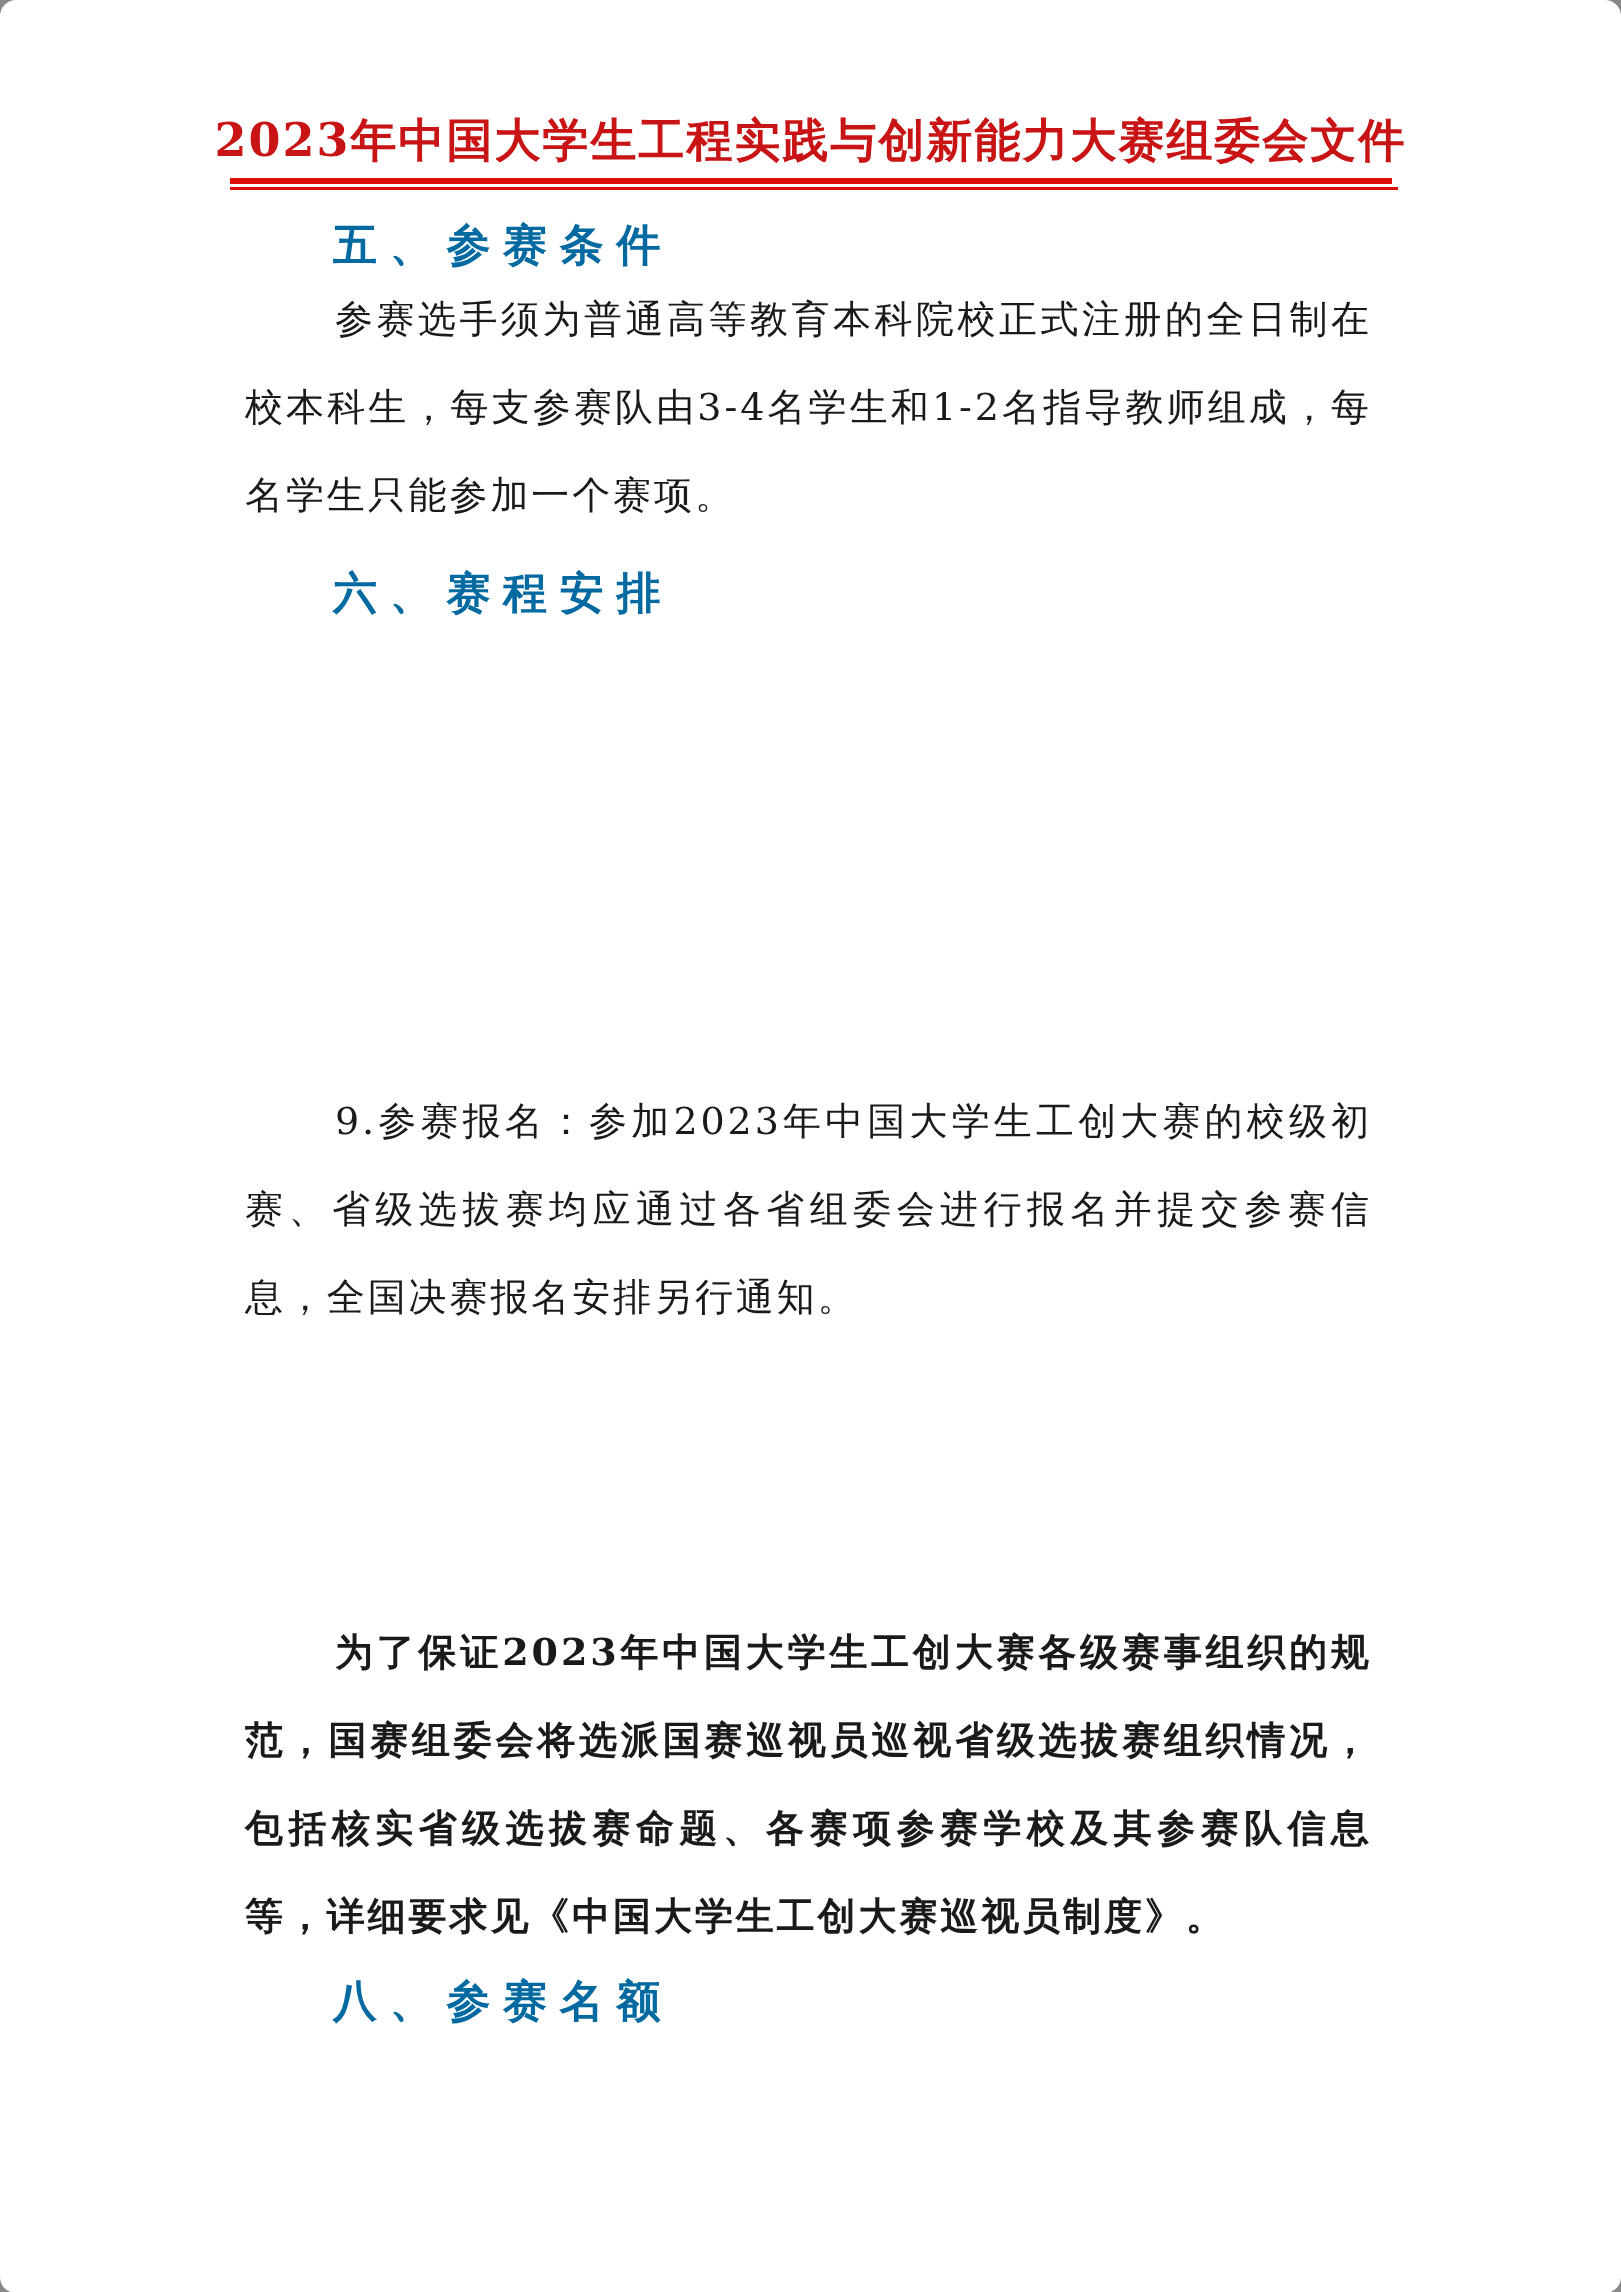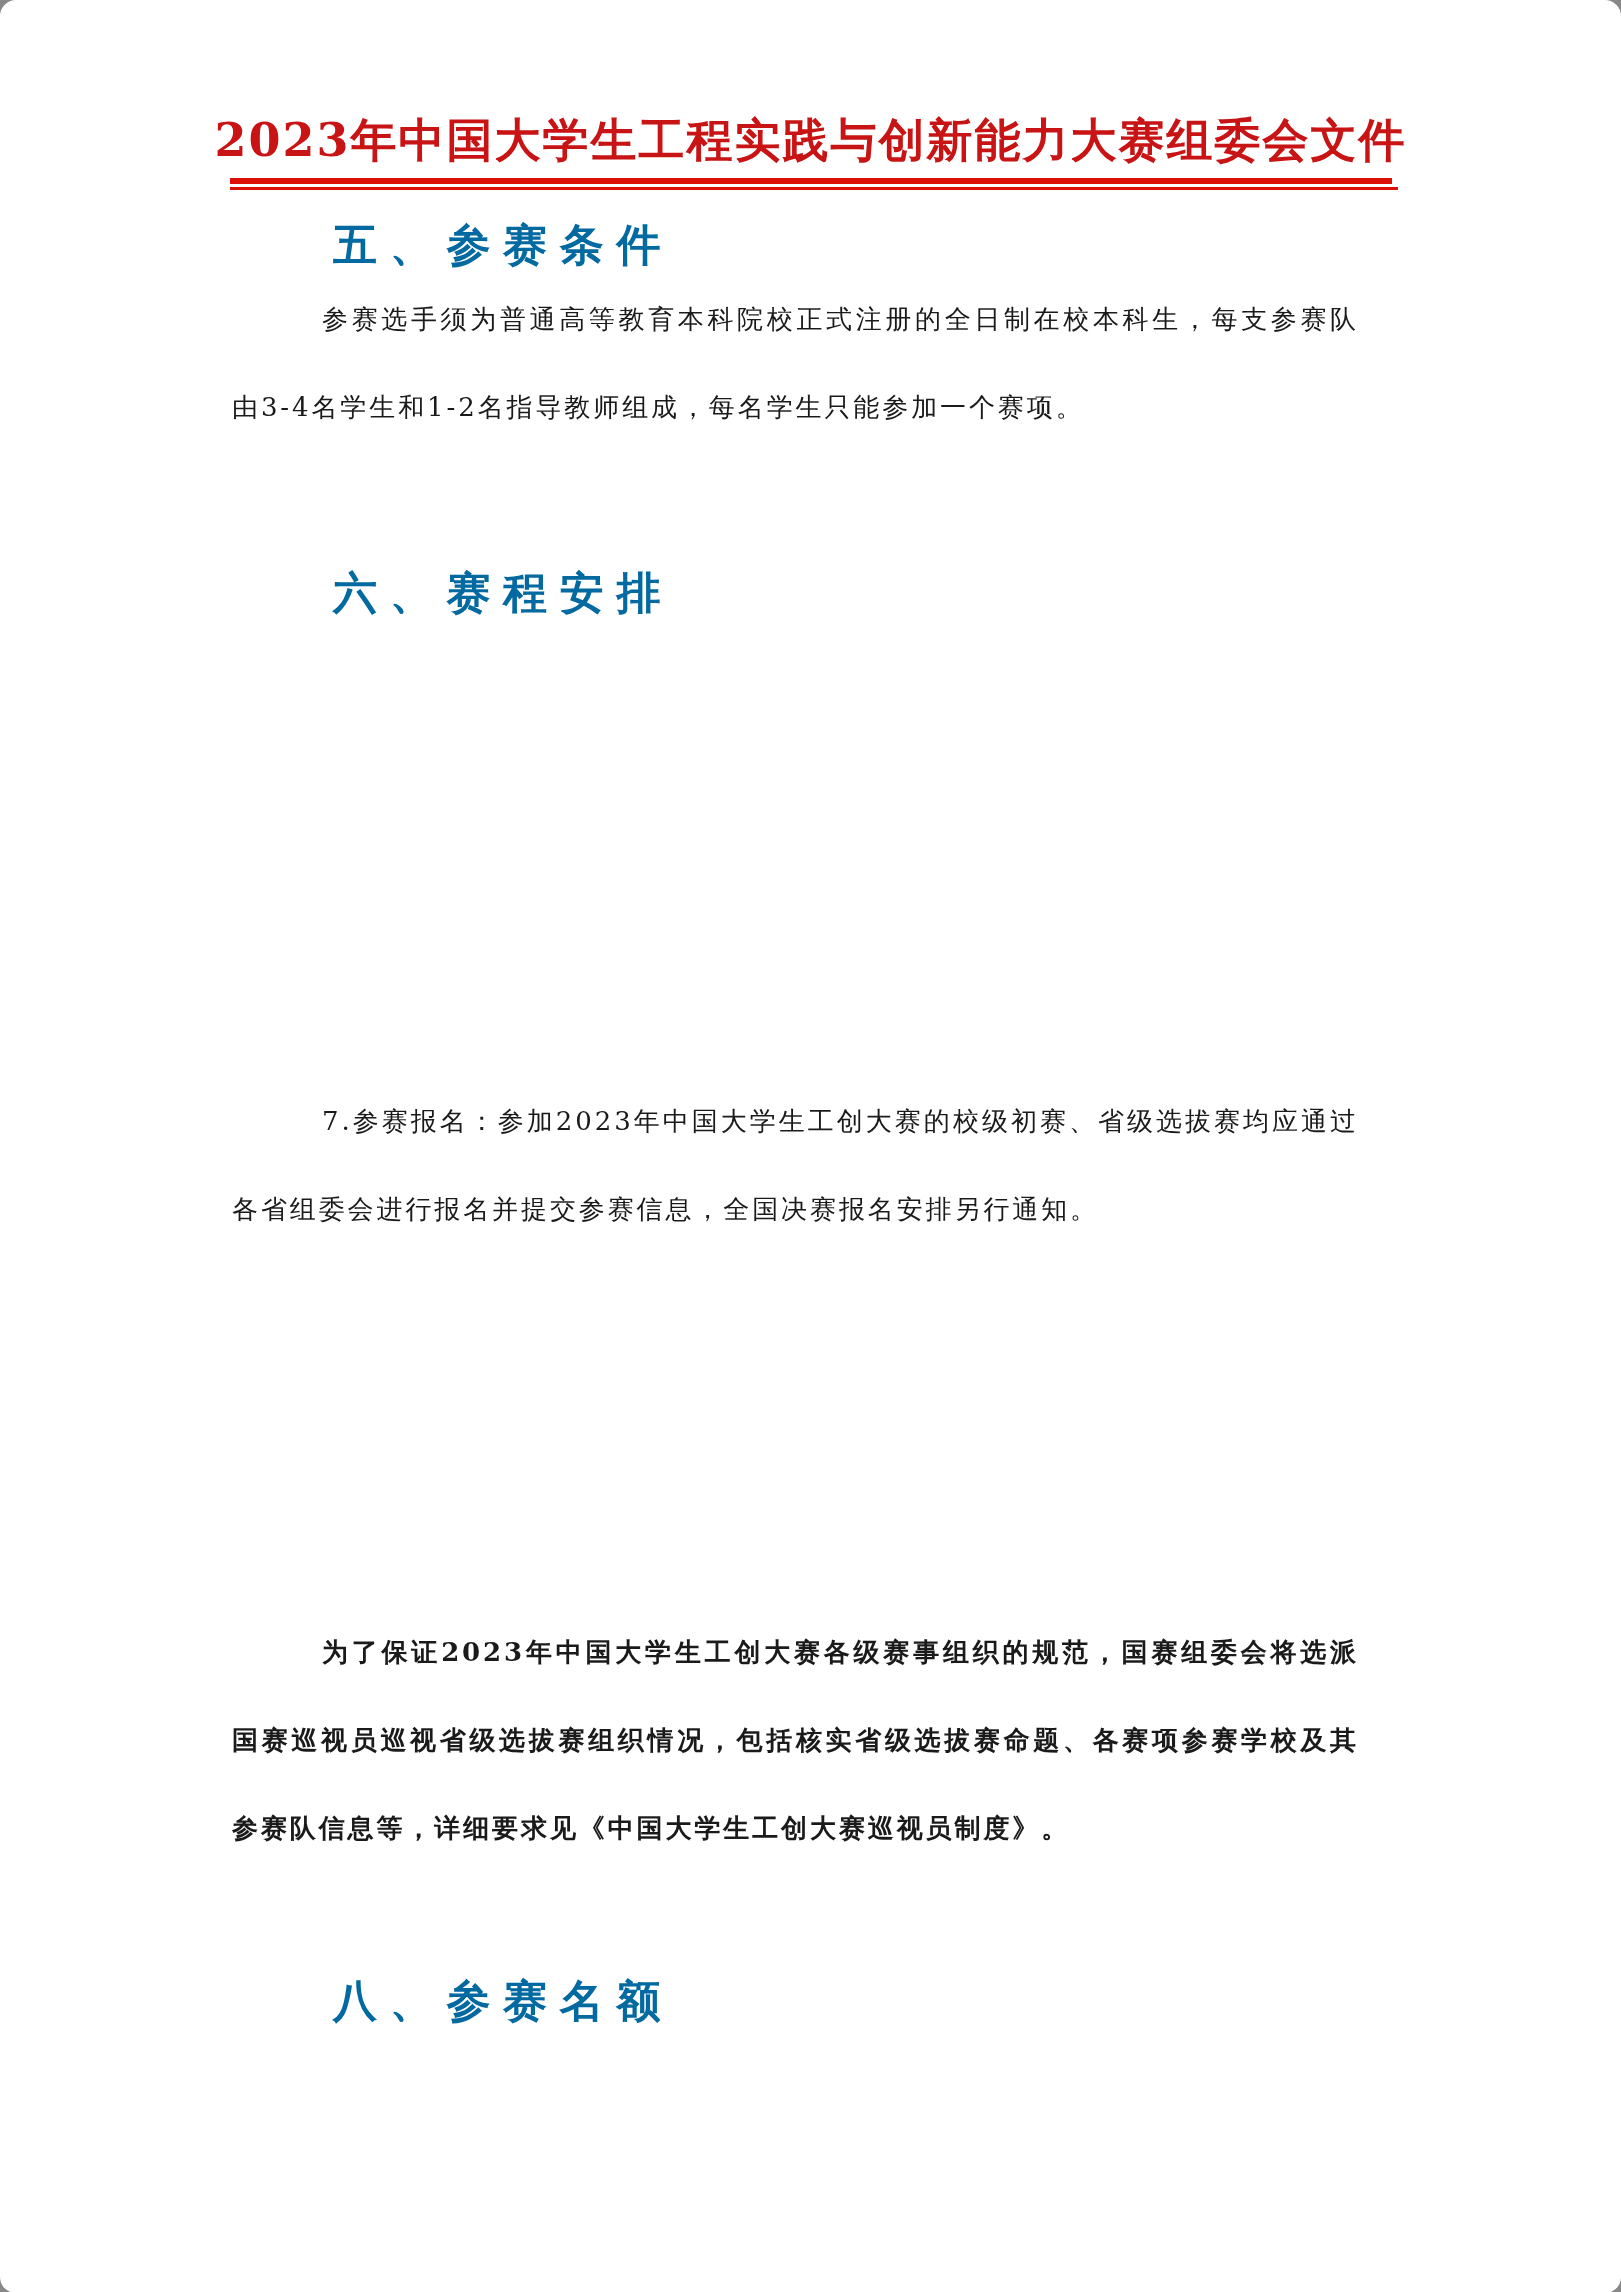--- a/index.html
+++ b/index.html
@@ -42,25 +42,25 @@
     color: #0369a1;
     white-space: nowrap;
   }
   .sec-5 { top: 223px; }
   .sec-6 { top: 571px; text-align: right; }
   .sec-7 { top: 1549px; }
   .sec-8 { top: 1979px; }
   
   .para {
     position: absolute;
-    left: 232px;
+    left: 245px;
     width: 1127px;
     margin: 0;
     font-family: "DejaVu Serif", serif;
-    font-size: 26px;
+    font-size: 38px;
     line-height: 88px;
     letter-spacing: 2.9px;
     color: #1a1a1a;
     text-align: justify;
     text-justify: inter-character;
     text-indent: 90px;
   }
   .p-5-1 { top: 275px; }
   .p-6-1 { top: 628px; }
   .p-6-2 { top: 1077px; }
@@ -74,20 +74,20 @@
 
   <h1 class="doc-title">2023年中国大学生工程实践与创新能力大赛组委会文件</h1>
 
   <div class="rule rule-thick"></div>
   <div class="rule rule-thin"></div>
 
   <h2 class="sec sec-5">五、参赛条件</h2>
   <p class="para p-5-1">参赛选手须为普通高等教育本科院校正式注册的全日制在校本科生，每支参赛队由3-4名学生和1-2名指导教师组成，每名学生只能参加一个赛项。</p>
 
   <h2 class="sec sec-6">六、赛程安排</h2>
-  <p class="para p-6-2">7.参赛报名：参加2023年中国大学生工创大赛的校级初赛、省级选拔赛均应通过各省组委会进行报名并提交参赛信息，全国决赛报名安排另行通知。</p>
+  <p class="para p-6-2">9.参赛报名：参加2023年中国大学生工创大赛的校级初赛、省级选拔赛均应通过各省组委会进行报名并提交参赛信息，全国决赛报名安排另行通知。</p>
 
   <p class="para p-7-1">为了保证2023年中国大学生工创大赛各级赛事组织的规范，国赛组委会将选派国赛巡视员巡视省级选拔赛组织情况，包括核实省级选拔赛命题、各赛项参赛学校及其参赛队信息等，详细要求见《中国大学生工创大赛巡视员制度》。</p>
 
   <h2 class="sec sec-8">八、参赛名额</h2>
 
 </div>
 
 
 </body></html>

